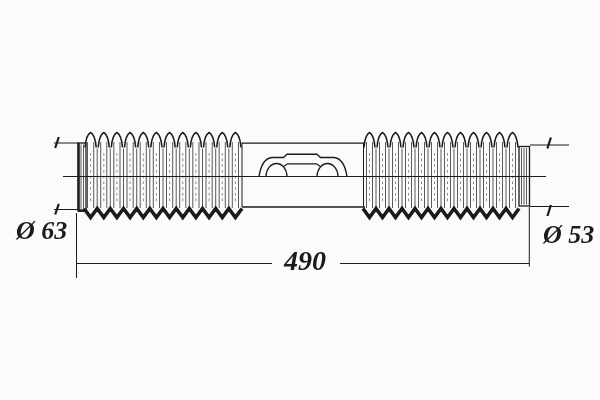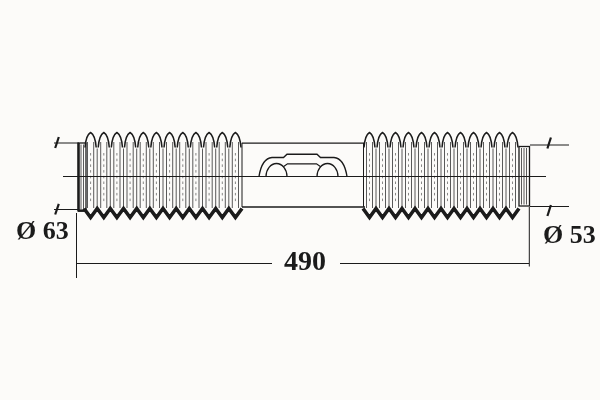--- a/index.html
+++ b/index.html
@@ -1,21 +1,21 @@
 <!DOCTYPE html>
 <html><head>
 <meta charset="utf-8">
 <style>
   html,body{margin:0;padding:0;}
   body{
     width:600px;height:400px;overflow:hidden;
     background:var(--bg,#fcfbf9);
     font-family:"Liberation Serif", serif;
   }
-  .stage{position:relative;width:600px;height:400px;}
+  .stage{position:relative;width:600px;height:400px;font-style:italic;}
   svg{display:block;}
   .ln{fill:none;stroke:var(--line,#1b1b1b);}
   .peaks{fill:none;stroke:var(--line,#1b1b1b);stroke-width:1.5;}
   .folds{fill:none;stroke:var(--line,#1b1b1b);stroke-width:.85;opacity:.85;}
   .dashes{fill:none;stroke:var(--line,#1b1b1b);stroke-width:.8;stroke-dasharray:2.5 3.2;opacity:.65;}
   .zigzag{fill:none;stroke:var(--line,#1b1b1b);stroke-width:3.6;stroke-linejoin:miter;}
   .dim-text{font-family:"Liberation Serif",serif;font-weight:bold;font-size:26px;fill:var(--line,#1b1b1b);}
   .dim-text.len{font-size:28px;}
 </style>
 </head>

